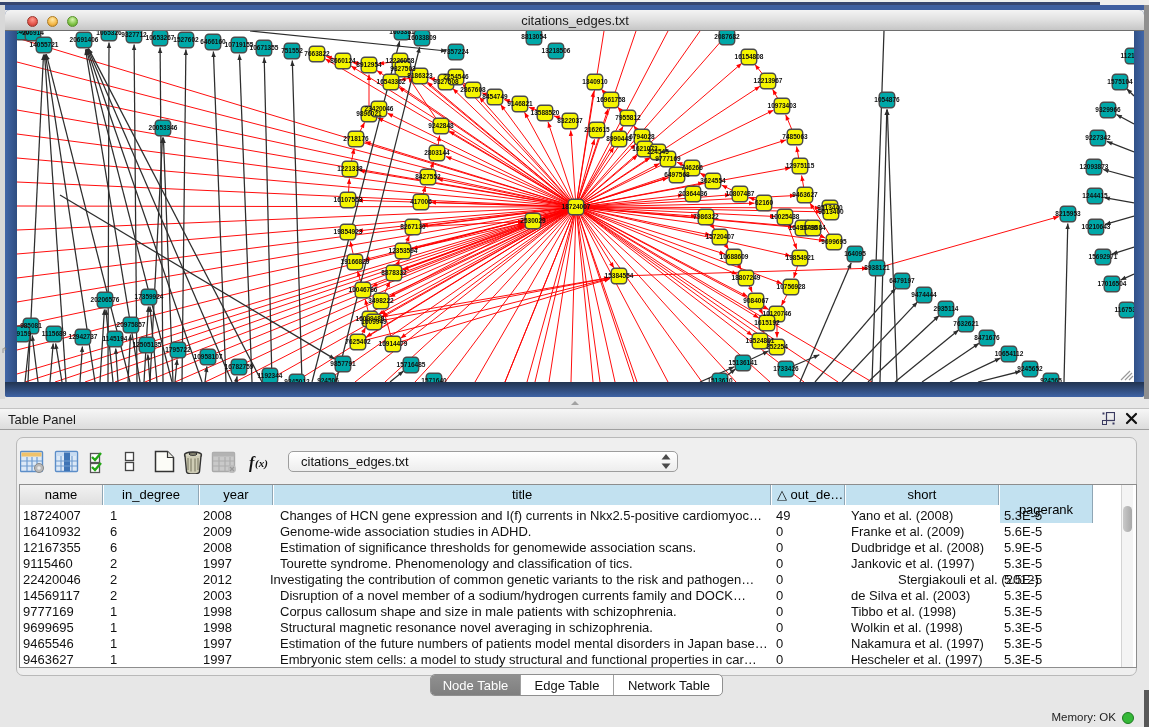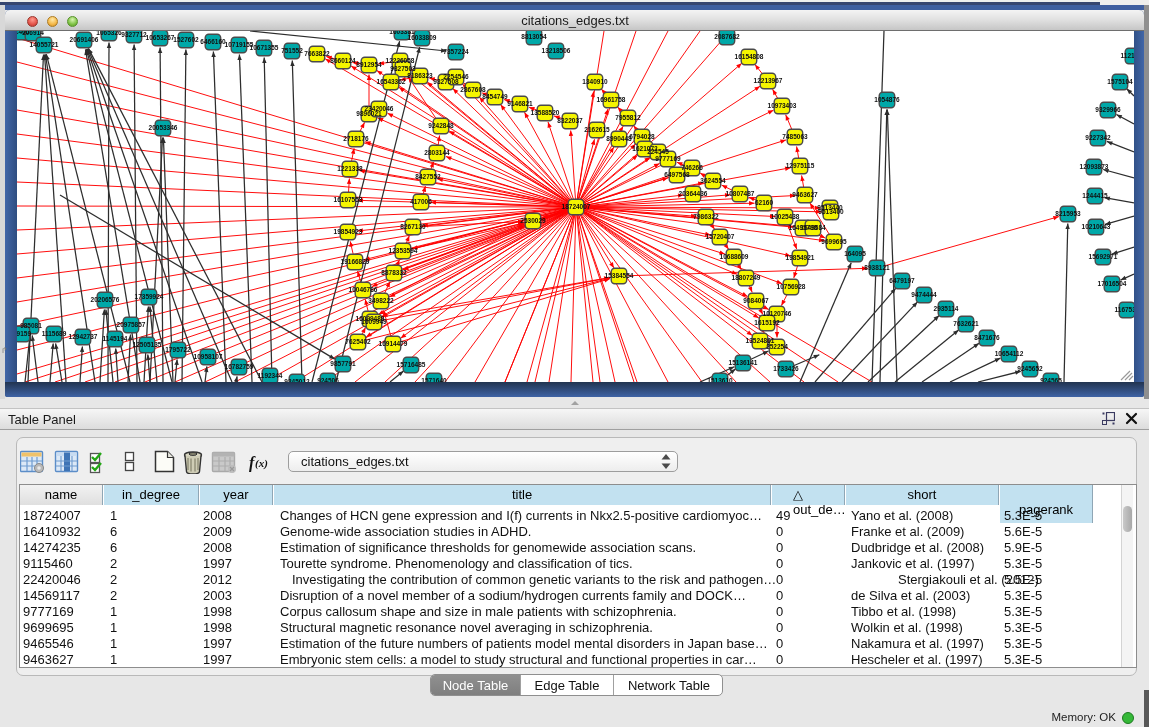--- a/index.html
+++ b/index.html
@@ -829,21 +829,21 @@
 <path d="M6,0 L10.5,5.5 H1.5 Z" fill="#4a4a4a"></path>
     <path d="M6,15 L10.5,9.5 H1.5 Z" fill="#4a4a4a"></path>
 </svg>
 
 <div class="abs" style="left:19px;top:484px;width:1118px;height:184px;background:#fff;border:1px solid #8d8d8d"></div>
 
 <div class="abs hdr" style="left:20px;top:485px;width:83px;height:20px;background:linear-gradient(#f2f2f2,#dfdfdf);border-right:1px solid #8fa6b5;font-size:13px;text-align:center;padding-top:2px">name</div>
 <div class="abs hdr" style="left:104px;top:485px;width:95px;height:20px;background:#c2e1f0;border-right:1px solid #8fa6b5;font-size:13px;text-align:center;padding-top:2px">in_degree</div>
 <div class="abs hdr" style="left:200px;top:485px;width:73px;height:20px;background:#c2e1f0;border-right:1px solid #8fa6b5;font-size:13px;text-align:center;padding-top:2px">year</div>
 <div class="abs hdr" style="left:274px;top:485px;width:497px;height:20px;background:#c2e1f0;border-right:1px solid #8fa6b5;font-size:13px;text-align:center;padding-top:2px">title</div>
-<div class="abs hdr" style="left:772px;top:485px;width:73px;height:20px;background:#c2e1f0;border-right:1px solid #8fa6b5;font-size:13px;text-align:left;padding-top:2px;padding-left:21px">△ out_de…</div>
+<div class="abs hdr" style="left:772px;top:485px;width:73px;height:20px;background:#c2e1f0;border-right:1px solid #8fa6b5;font-size:13px;text-align:left;padding-top:2px;padding-left:5px">△ out_de…</div>
 <div class="abs hdr" style="left:846px;top:485px;width:153px;height:20px;background:#c2e1f0;border-right:1px solid #8fa6b5;font-size:13px;text-align:center;padding-top:2px">short</div>
 <div class="abs hdr" style="left:1000px;top:485px;width:93px;height:38px;background:#c2e1f0;border-right:1px solid #8fa6b5;font-size:13px;text-align:center;padding-top:17px">pagerank</div>
 <style>.trow{position:absolute;height:16px;font-size:13px;color:#111}.trow span{position:absolute;white-space:nowrap;overflow:hidden}</style>
 <div class="trow" style="top:508px">
     <span style="left:23px">18724007</span>
     <span style="left:110px">1</span>
     <span style="left:203px">2008</span>
     <span style="left:280px;width:486px">Changes of HCN gene expression and I(f) currents in Nkx2.5-positive cardiomyoc…</span>
     <span style="left:776px">49</span>
     <span style="left:851px;width:145px">Yano et al. (2008)</span>
@@ -852,42 +852,42 @@
 <div class="trow" style="top:524px">
     <span style="left:23px">16410932</span>
     <span style="left:110px">6</span>
     <span style="left:203px">2009</span>
     <span style="left:280px;width:486px">Genome-wide association studies in ADHD.</span>
     <span style="left:776px">0</span>
     <span style="left:851px;width:145px">Franke et al. (2009)</span>
     <span style="left:1004px">5.6E-5</span>
   </div>
 <div class="trow" style="top:540px">
-    <span style="left:23px">14274235</span>
+    <span style="left:23px">12167355</span>
     <span style="left:110px">6</span>
     <span style="left:203px">2008</span>
     <span style="left:280px;width:486px">Estimation of significance thresholds for genomewide association scans.</span>
     <span style="left:776px">0</span>
     <span style="left:851px;width:145px">Dudbridge et al. (2008)</span>
     <span style="left:1004px">5.9E-5</span>
   </div>
 <div class="trow" style="top:556px">
     <span style="left:23px">9115460</span>
     <span style="left:110px">2</span>
     <span style="left:203px">1997</span>
     <span style="left:280px;width:486px">Tourette syndrome. Phenomenology and classification of tics.</span>
     <span style="left:776px">0</span>
     <span style="left:851px;width:145px">Jankovic et al. (1997)</span>
     <span style="left:1004px">5.3E-5</span>
   </div>
 <div class="trow" style="top:572px">
     <span style="left:23px">22420046</span>
     <span style="left:110px">2</span>
     <span style="left:203px">2012</span>
-    <span style="left:292px;width:486px">Investigating the contribution of common genetic variants to the risk and pathogen…</span>
+    <span style="left:270px;width:486px">Investigating the contribution of common genetic variants to the risk and pathogen…</span>
     <span style="left:776px">0</span>
     <span style="left:898px;width:145px">Stergiakouli et al. (2012)</span>
     <span style="left:1004px">5.5E-5</span>
   </div>
 <div class="trow" style="top:588px">
     <span style="left:23px">14569117</span>
     <span style="left:110px">2</span>
     <span style="left:203px">2003</span>
     <span style="left:280px;width:486px">Disruption of a novel member of a sodium/hydrogen currents family and DOCK…</span>
     <span style="left:776px">0</span>

